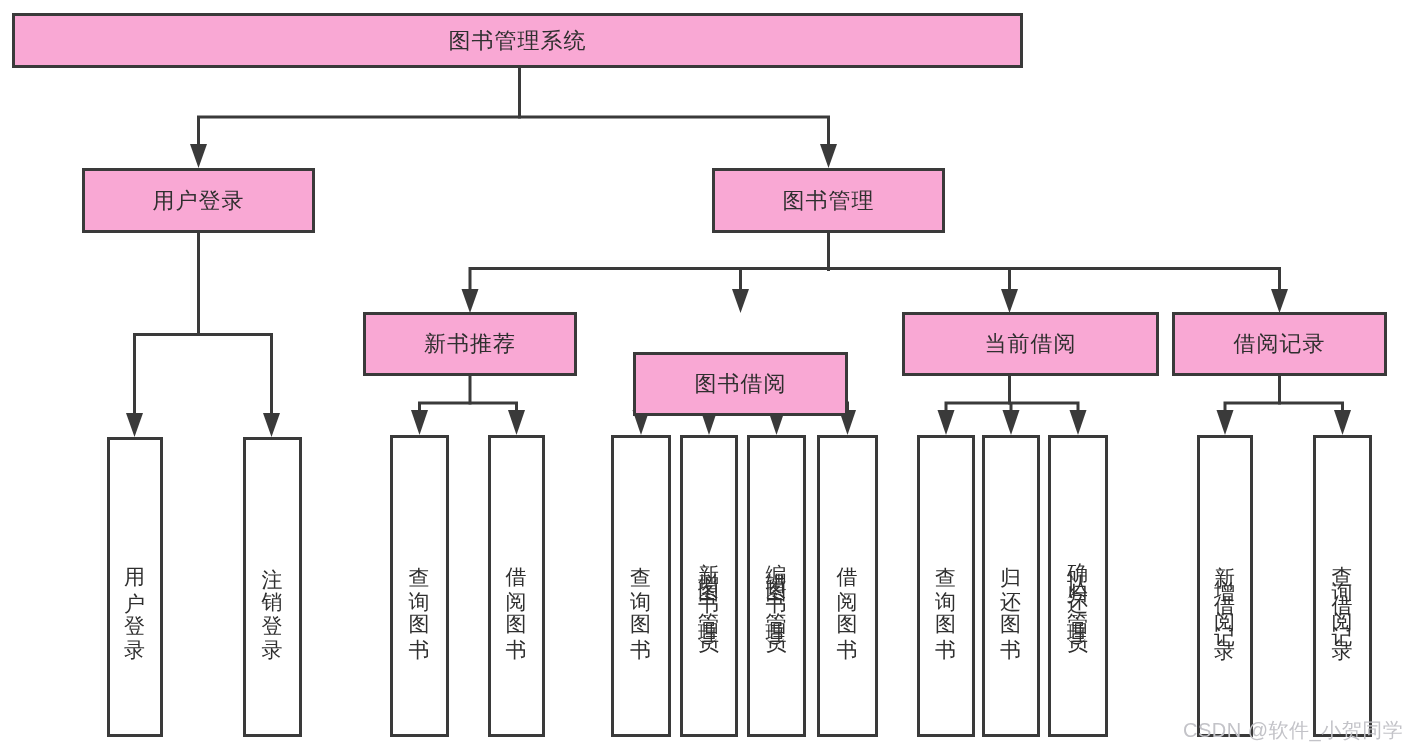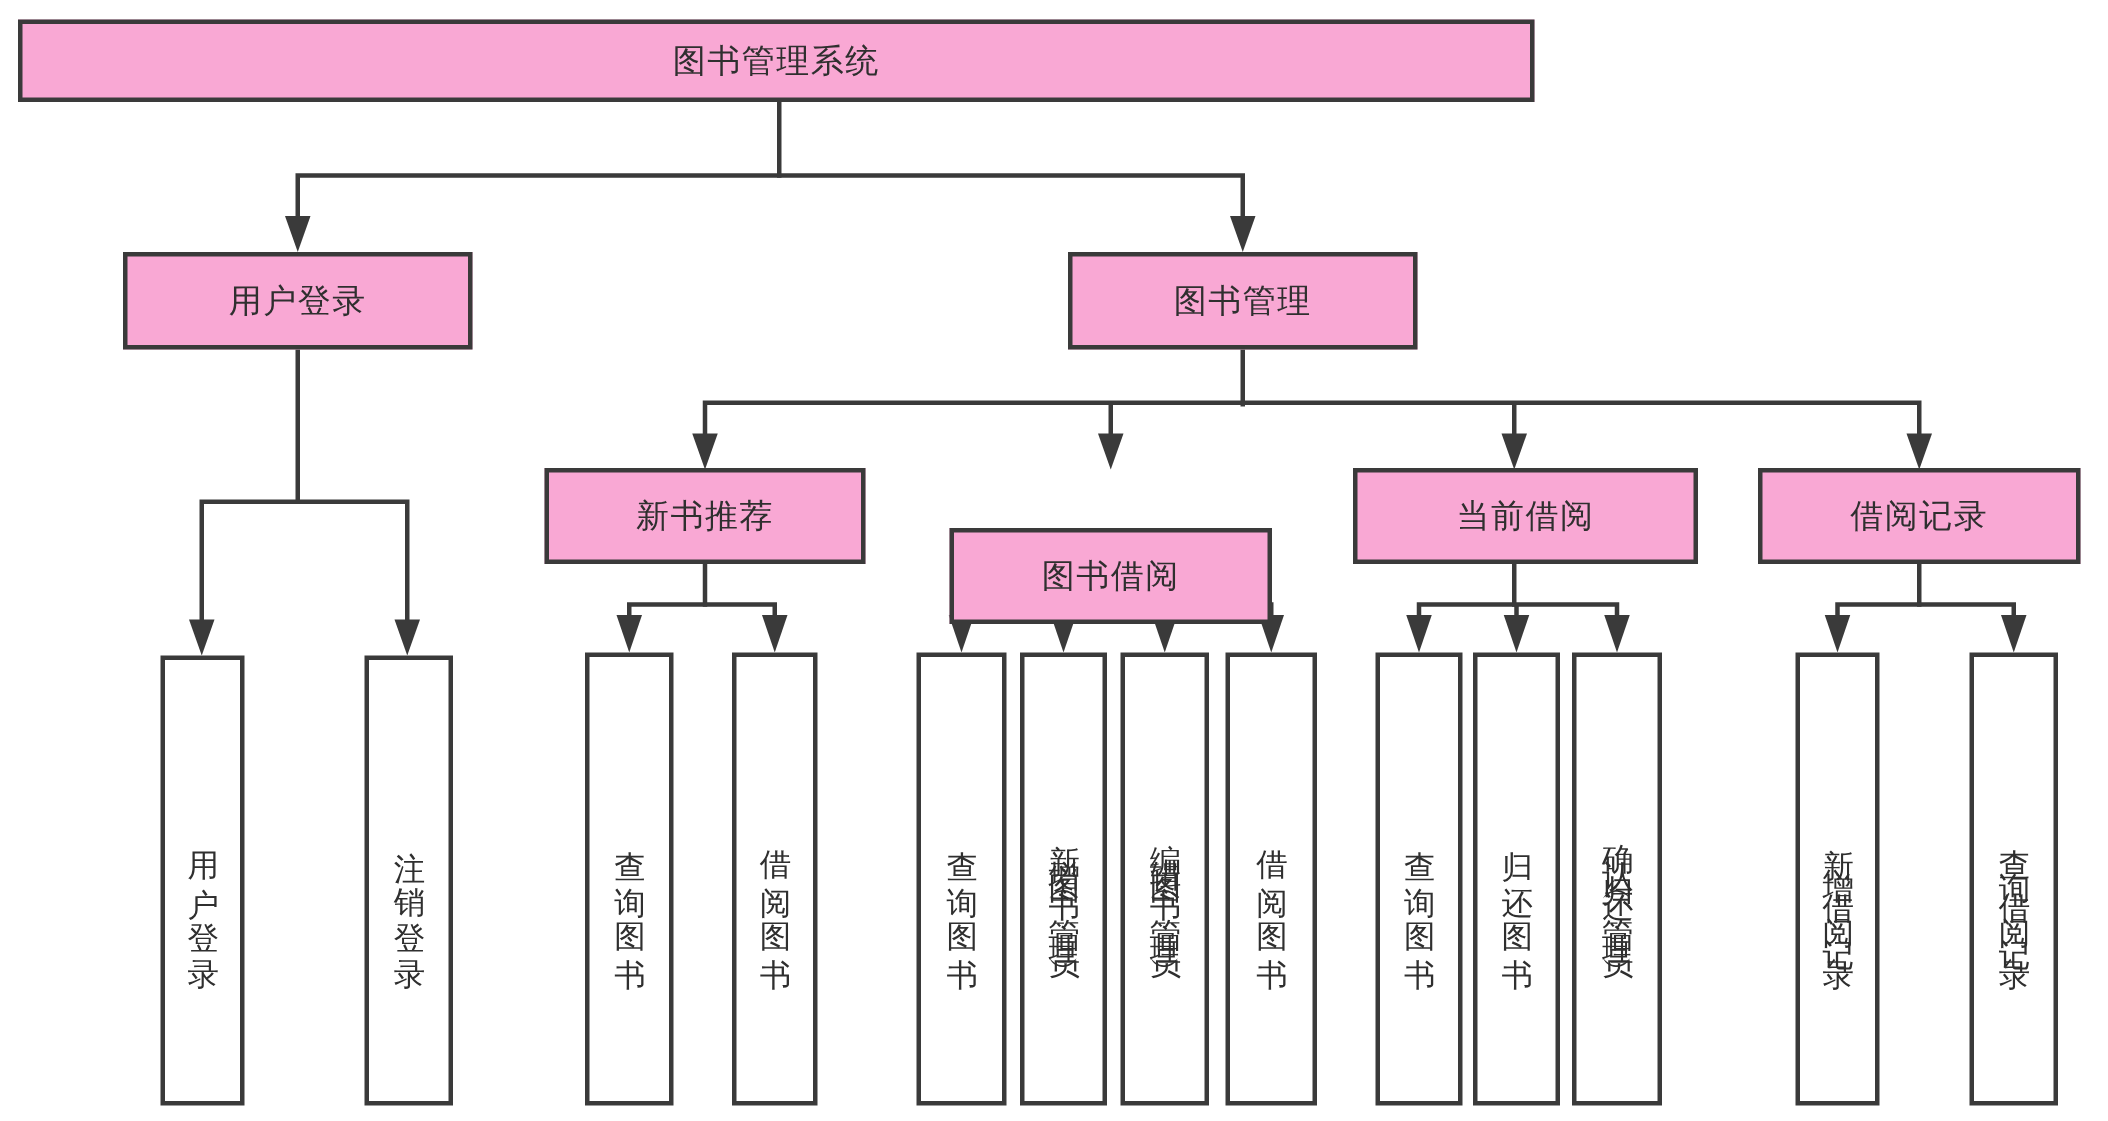--- a/index.html
+++ b/index.html
@@ -129,21 +129,21 @@
   <div class="node" style="left:712px;top:168px;width:233px;height:65px;">
     <span>图书管理</span>
   </div>
 
   <div class="node" style="left:363px;top:312px;width:214px;height:64px;">
     <span>新书推荐</span>
   </div>
   <div class="node" style="left:633px;top:312px;width:215px;height:64px;margin-top:40px;">
     <span>图书借阅</span>
   </div>
-  <div class="node" style="left:902px;top:312px;width:230px;height:64px;">
+  <div class="node" style="left:902px;top:312px;width:257px;height:64px;">
     <span>当前借阅</span>
   </div>
   <div class="node" style="left:1172px;top:312px;width:215px;height:64px;font-family:Liberation Mono, monospace;">
     <span>借阅记录</span>
   </div>
 
   <div class="vnode v4" style="left:107px;top:437px;width:56px;height:300px;">
     <span class="vtext">用户登录</span>
   </div>
   <div class="vnode v4" style="left:243px;top:437px;width:59px;height:300px;">
@@ -180,14 +180,15 @@
     <span class="vtext">确认归还（管理员）</span>
   </div>
 
   <div class="vnode v6" style="left:1197px;top:435px;width:56px;height:302px;">
     <span class="vtext">新增借阅记录</span>
   </div>
   <div class="vnode v6" style="left:1313px;top:435px;width:59px;height:302px;">
     <span class="vtext">查询借阅记录</span>
   </div>
 
+  <div id="watermark">CSDN @软件_小贺同学</div>
 
 </div>
 
 </body></html>

